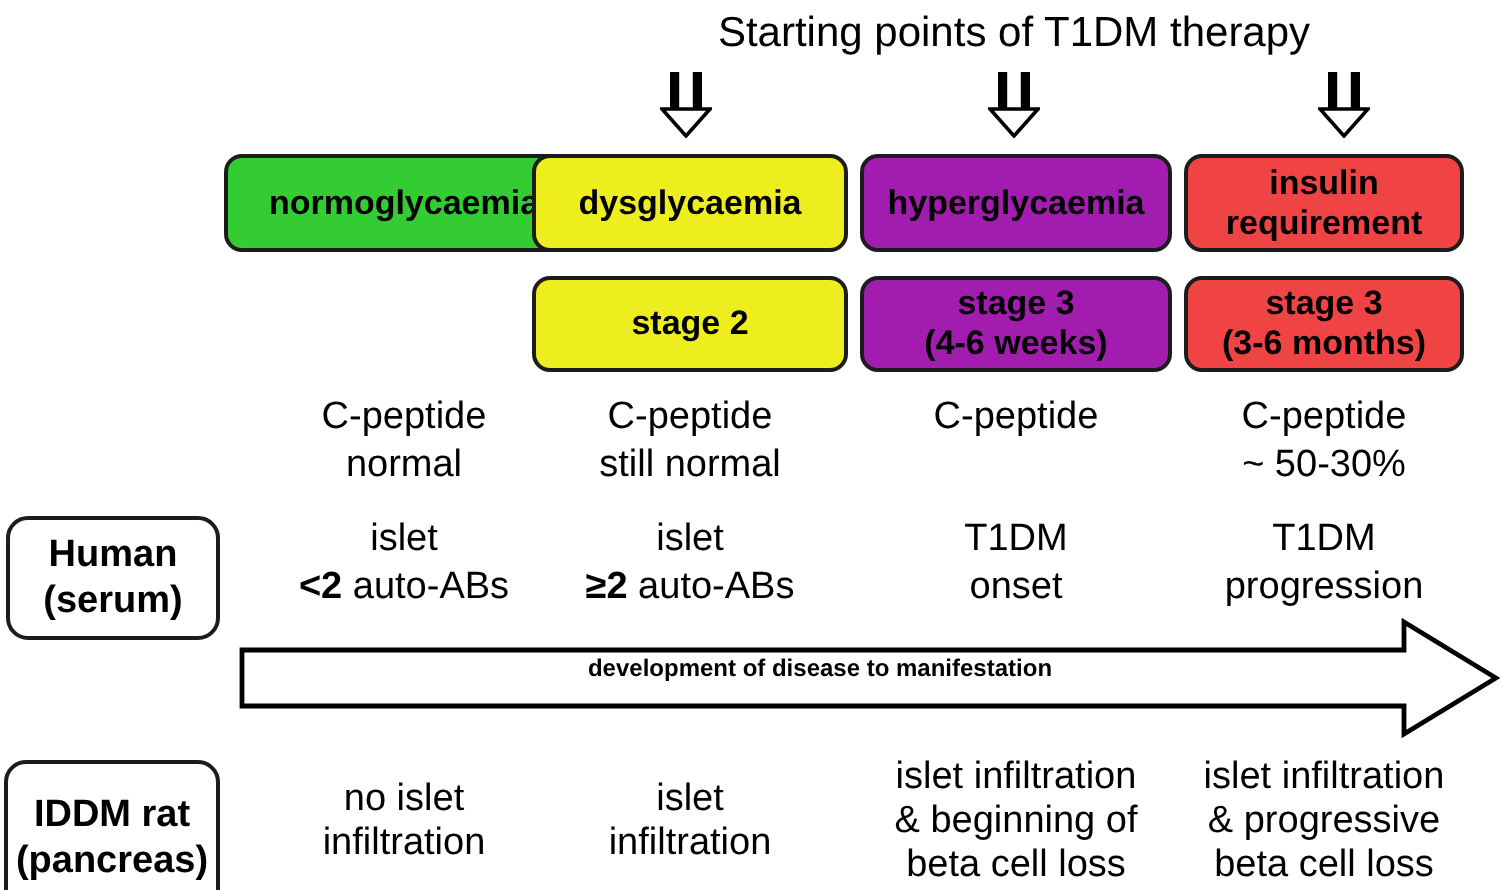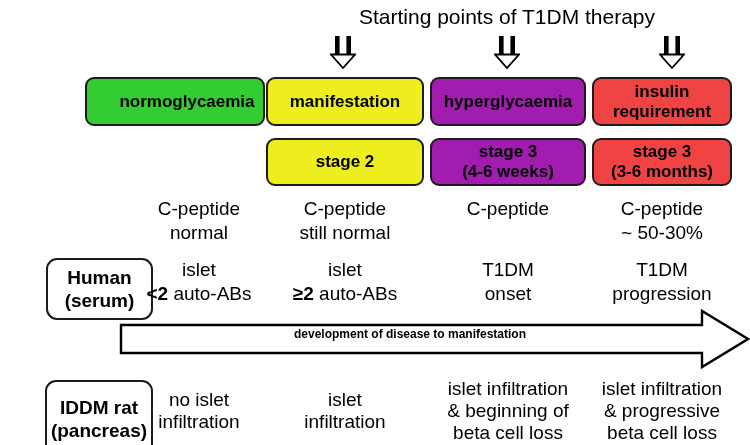--- a/index.html
+++ b/index.html
@@ -15,41 +15,41 @@
   .da1{left:330px;} .da2{left:494px;} .da3{left:659px;}
 
   .box{
     position:absolute;box-sizing:border-box;
     display:flex;flex-direction:column;align-items:center;justify-content:center;
     border:2px solid #1c1c1c;border-radius:9px;
     font-weight:bold;font-size:17px;line-height:20px;text-align:center;
   }
   .row1{top:77px;height:49px;}
   .row2{top:138px;height:48px;}
-  .c1{left:85px;width:180px;padding-left:24px;}
+  .c1{left:112px;width:180px;}
   .c2{left:266px;width:158px;}
   .c3{left:430px;width:156px;}
   .c4{left:592px;width:140px;}
   .bg-green{background:#33cc33;}
   .bg-yellow{background:#eeee1e;}
   .bg-orange{background:#a21caf;}
   .bg-red{background:#f04444;}
 
   .textcell{
     position:absolute;text-align:center;font-size:19px;line-height:24px;
   }
   .cpep{top:197px;}
   .human{top:258px;}
   .rat{top:377px;display:flex;flex-direction:column;justify-content:center;height:67px;line-height:22px;}
 
   .label-box{
     position:absolute;box-sizing:border-box;
     display:flex;flex-direction:column;align-items:center;justify-content:center;
     border:2px solid #1c1c1c;border-radius:11px;background:#fff;
-    font-weight:bold;font-size:19px;line-height:23px;text-align:center;margin-left:43px;
+    font-weight:bold;font-size:19px;line-height:23px;text-align:center;
   }
   .human-label{left:3px;top:258px;width:107px;height:62px;}
   .rat-label{left:2px;top:380px;width:108px;height:77px;}
 
   .dev-arrow-svg{position:absolute;left:118px;top:306px;width:634px;height:66px;}
   .dev-arrow-label{
     position:absolute;left:120px;top:319px;width:580px;height:30px;
     display:flex;align-items:center;justify-content:center;
     font-weight:bold;font-size:12px;
   }
@@ -75,21 +75,21 @@
   <svg class="down-arrow da3" viewBox="0 0 26 33">
     <polygon points="1,18.5 25,18.5 13,32" fill="#ffffff" stroke="#000000" stroke-width="1.8"></polygon>
     <rect x="5" y="0" width="4.6" height="19" fill="#000000"></rect>
     <rect x="16.4" y="0" width="4.6" height="19" fill="#000000"></rect>
   </svg>
 
   <div class="box row1 c1 bg-green">
     <span>normoglycaemia</span>
   </div>
   <div class="box row1 c2 bg-yellow">
-    <span>manifestation</span>
+    <span>dysglycaemia</span>
   </div>
   <div class="box row1 c3 bg-orange">
     <span>hyperglycaemia</span>
   </div>
   <div class="box row1 c4 bg-red">
     <span>insulin</span>
     <span>requirement</span>
   </div>
 
   <div class="box row2 c2 bg-yellow">

